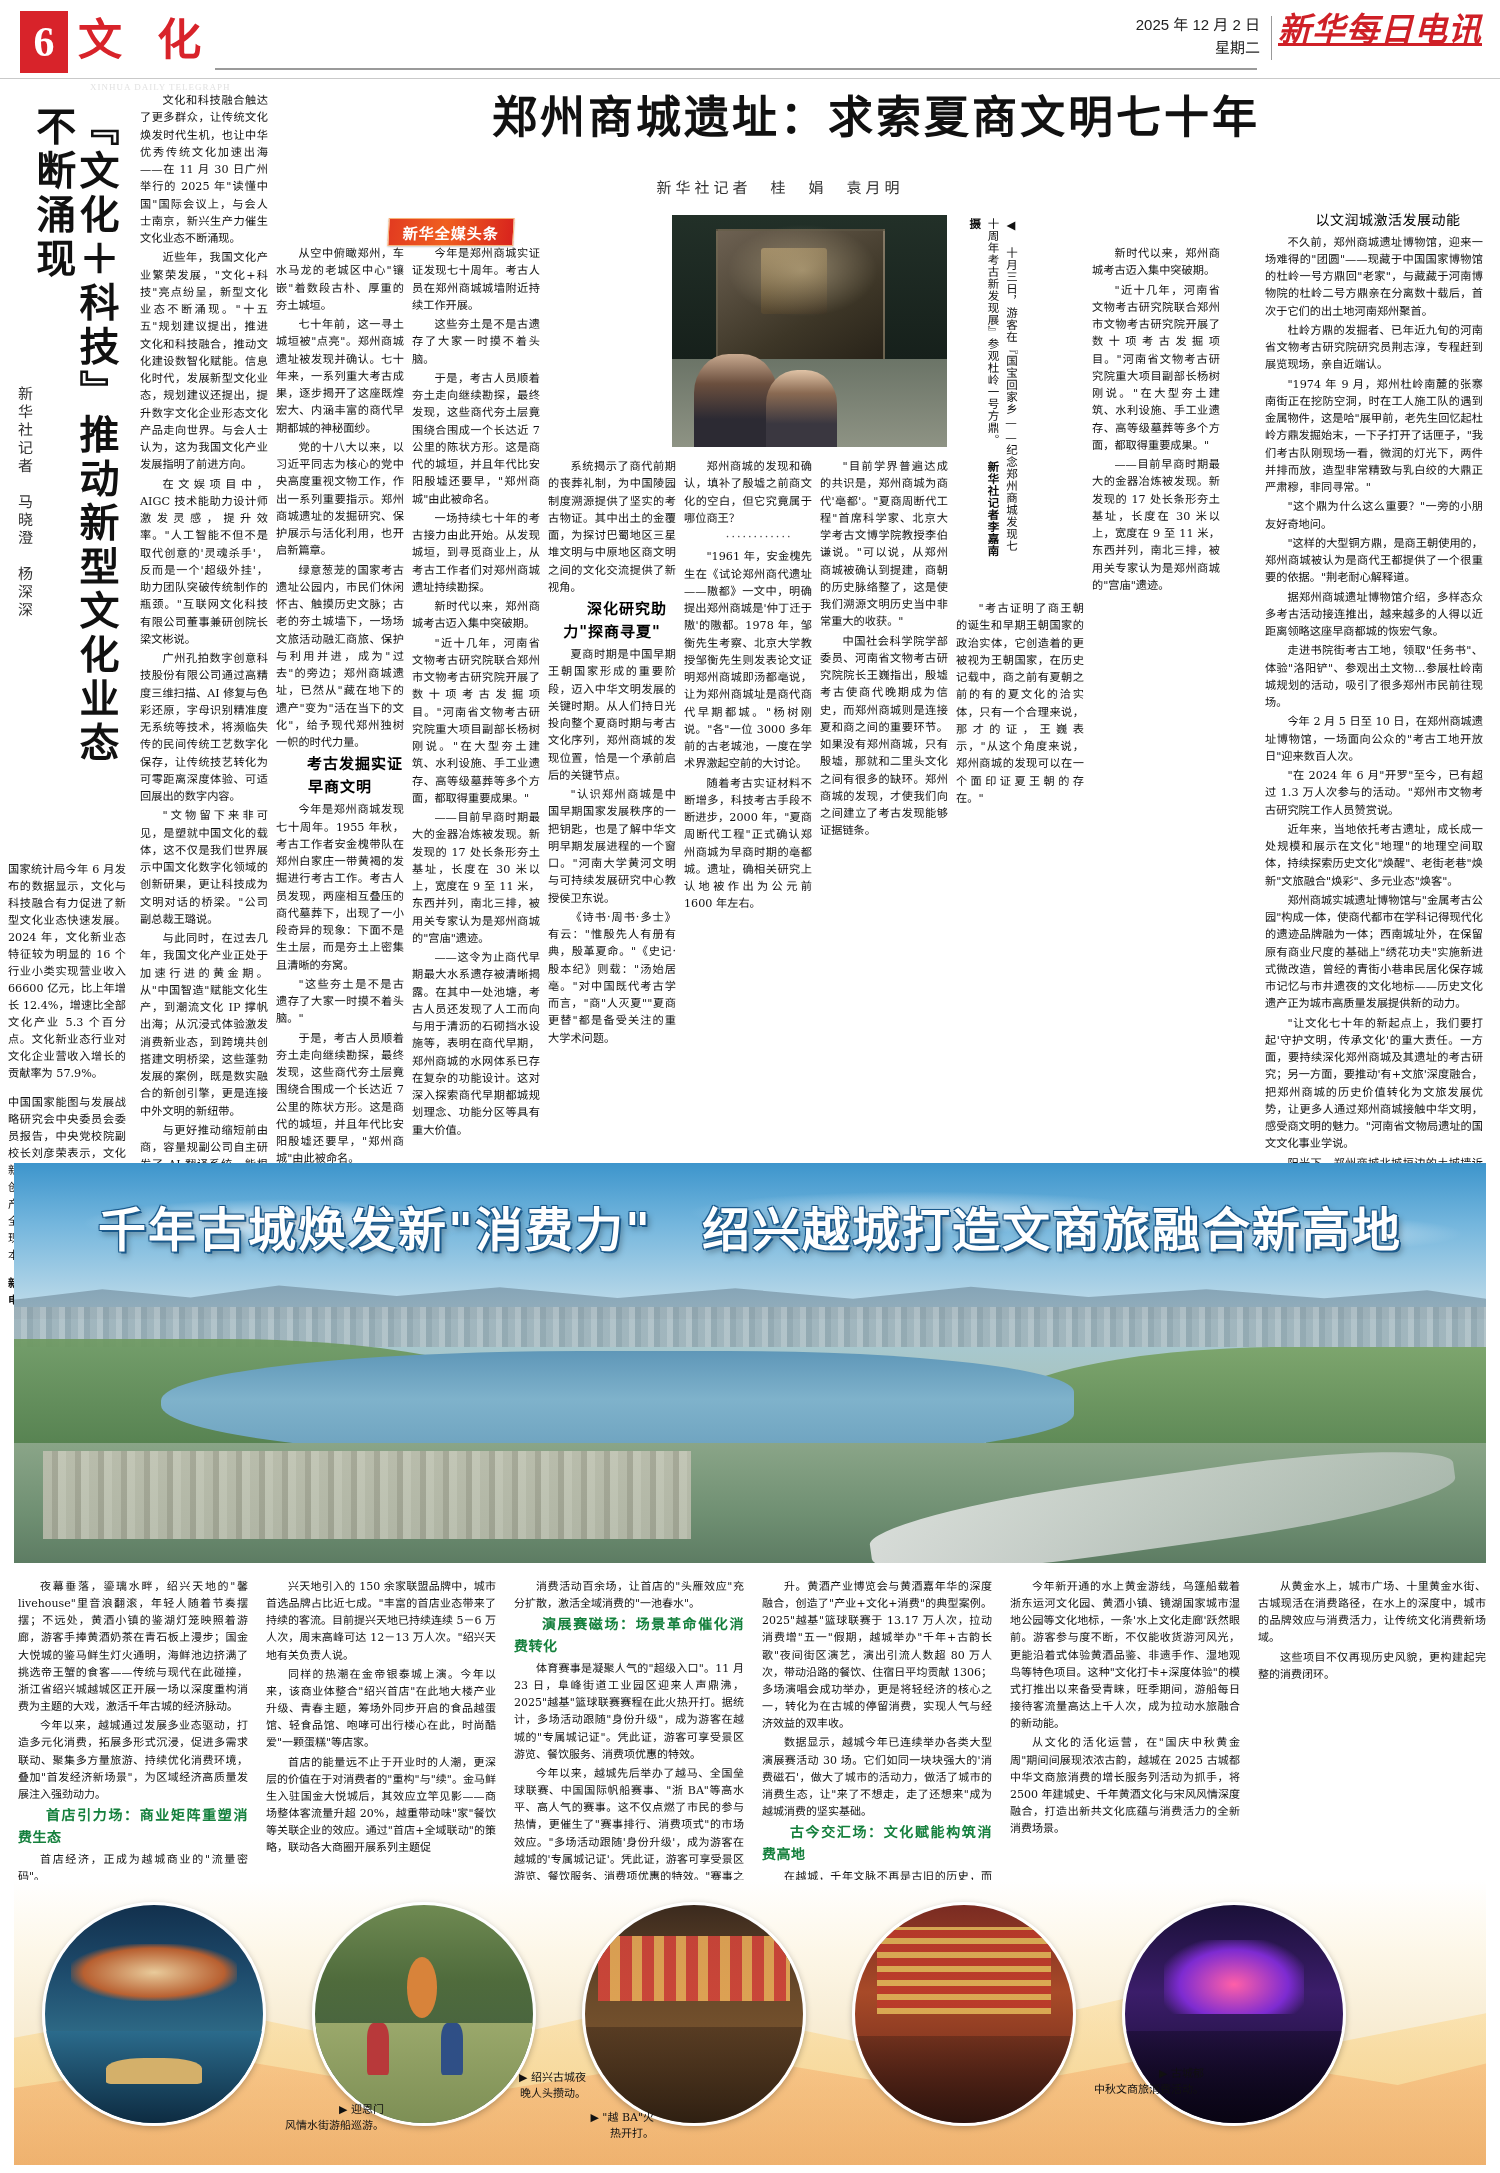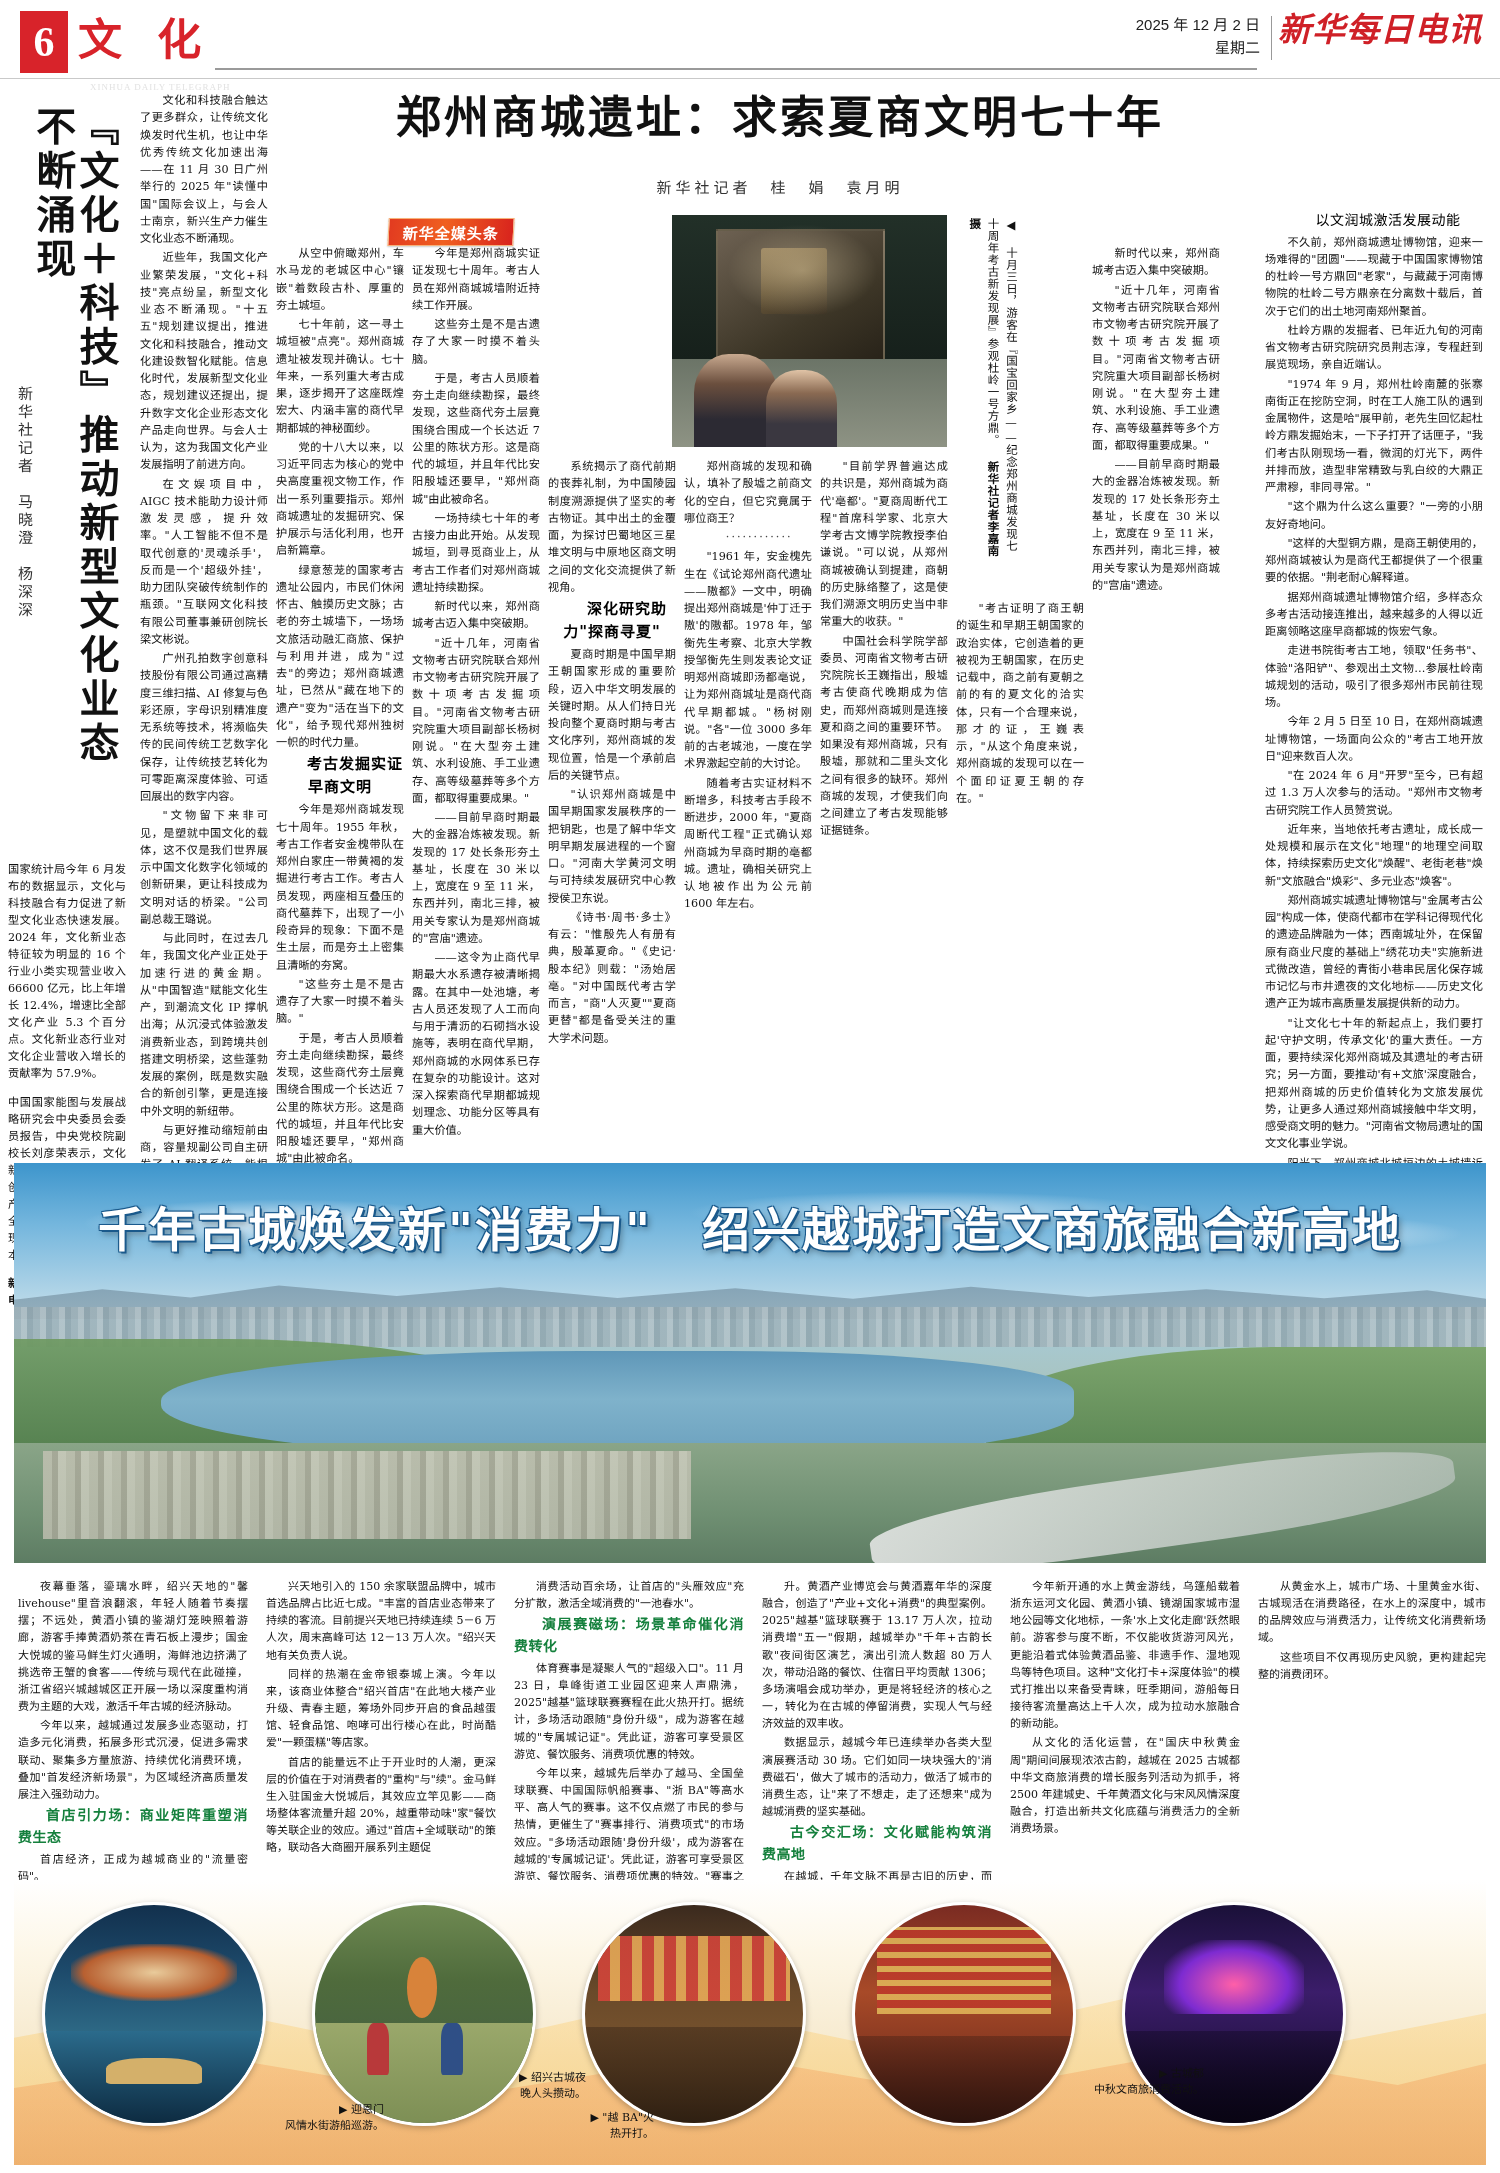--- a/index.html
+++ b/index.html
@@ -18,21 +18,21 @@
   .section-name{position:absolute;left:78px;top:18px;color:#d8232a;
     font-family:"DejaVu Serif",serif;font-weight:bold;font-size:44px;letter-spacing:10px;
     line-height:1;}
   .hdr-rule{position:absolute;left:215px;top:68px;width:1042px;height:2px;background:#9a9a9a;}
   .hdr-rule2{position:absolute;left:0px;top:78px;width:1500px;height:1px;background:#c9c9c9;}
   .date-block{position:absolute;right:240px;top:14px;text-align:right;
     font-family:"Liberation Sans",sans-serif;font-size:15px;color:#222;line-height:1.5;}
   .date-sep{position:absolute;right:228px;top:16px;width:1px;height:44px;background:#999;}
   .paper-logo{position:absolute;right:18px;top:10px;color:#cf2027;
     font-family:"DejaVu Serif",serif;font-weight:bold;font-size:33px;letter-spacing:1px;
-    font-style:italic;line-height:1.2;}
+    font-style:italic;line-height:1.2;text-decoration:underline;}
   .watermark{position:absolute;left:90px;top:82px;font-size:9px;color:#e2e2e2;letter-spacing:1px;}
 
   
   .left-col{position:absolute;left:14px;top:96px;width:112px;height:740px;}
   .vtitle{position:absolute;left:18px;top:10px;
     writing-mode:vertical-rl;text-orientation:upright;
     font-family:"DejaVu Serif",serif;font-weight:bold;font-size:40px;
     letter-spacing:4px;line-height:1.08;color:#111;height:700px;}
   .vbyline{position:absolute;left:0px;top:290px;
     writing-mode:vertical-rl;text-orientation:upright;
@@ -41,21 +41,21 @@
     font-size:11.2px;line-height:1.52;text-align:justify;color:#111;
     font-family:"DejaVu Serif",serif;}
 
   
   .col-a{position:absolute;left:140px;top:92px;width:128px;
     font-size:11.2px;line-height:1.54;text-align:justify;color:#111;
     font-family:"DejaVu Serif",serif;}
   .col-a p,.col-body p{margin:0 0 2px 0;text-indent:2em;}
 
   
-  .main-head{position:absolute;left:300px;top:92px;width:960px;text-align:center;
+  .main-head{position:absolute;left:300px;top:92px;width:960px;text-align:right;
     font-family:"DejaVu Serif",serif;font-weight:bold;font-size:45px;letter-spacing:3px;
     color:#111;line-height:1.15;}
   .main-byline{position:absolute;left:300px;top:176px;width:960px;text-align:center;
     font-family:"DejaVu Serif",serif;font-size:15px;letter-spacing:4px;color:#333;}
 
   
   .badge{position:absolute;left:388px;top:218px;width:124px;height:26px;
     background:linear-gradient(95deg,#e23b20 0%,#f06020 45%,#d8231d 100%);
     color:#fff;font-family:"DejaVu Serif",serif;font-weight:bold;font-size:15px;
     letter-spacing:1px;display:flex;align-items:center;justify-content:center;

